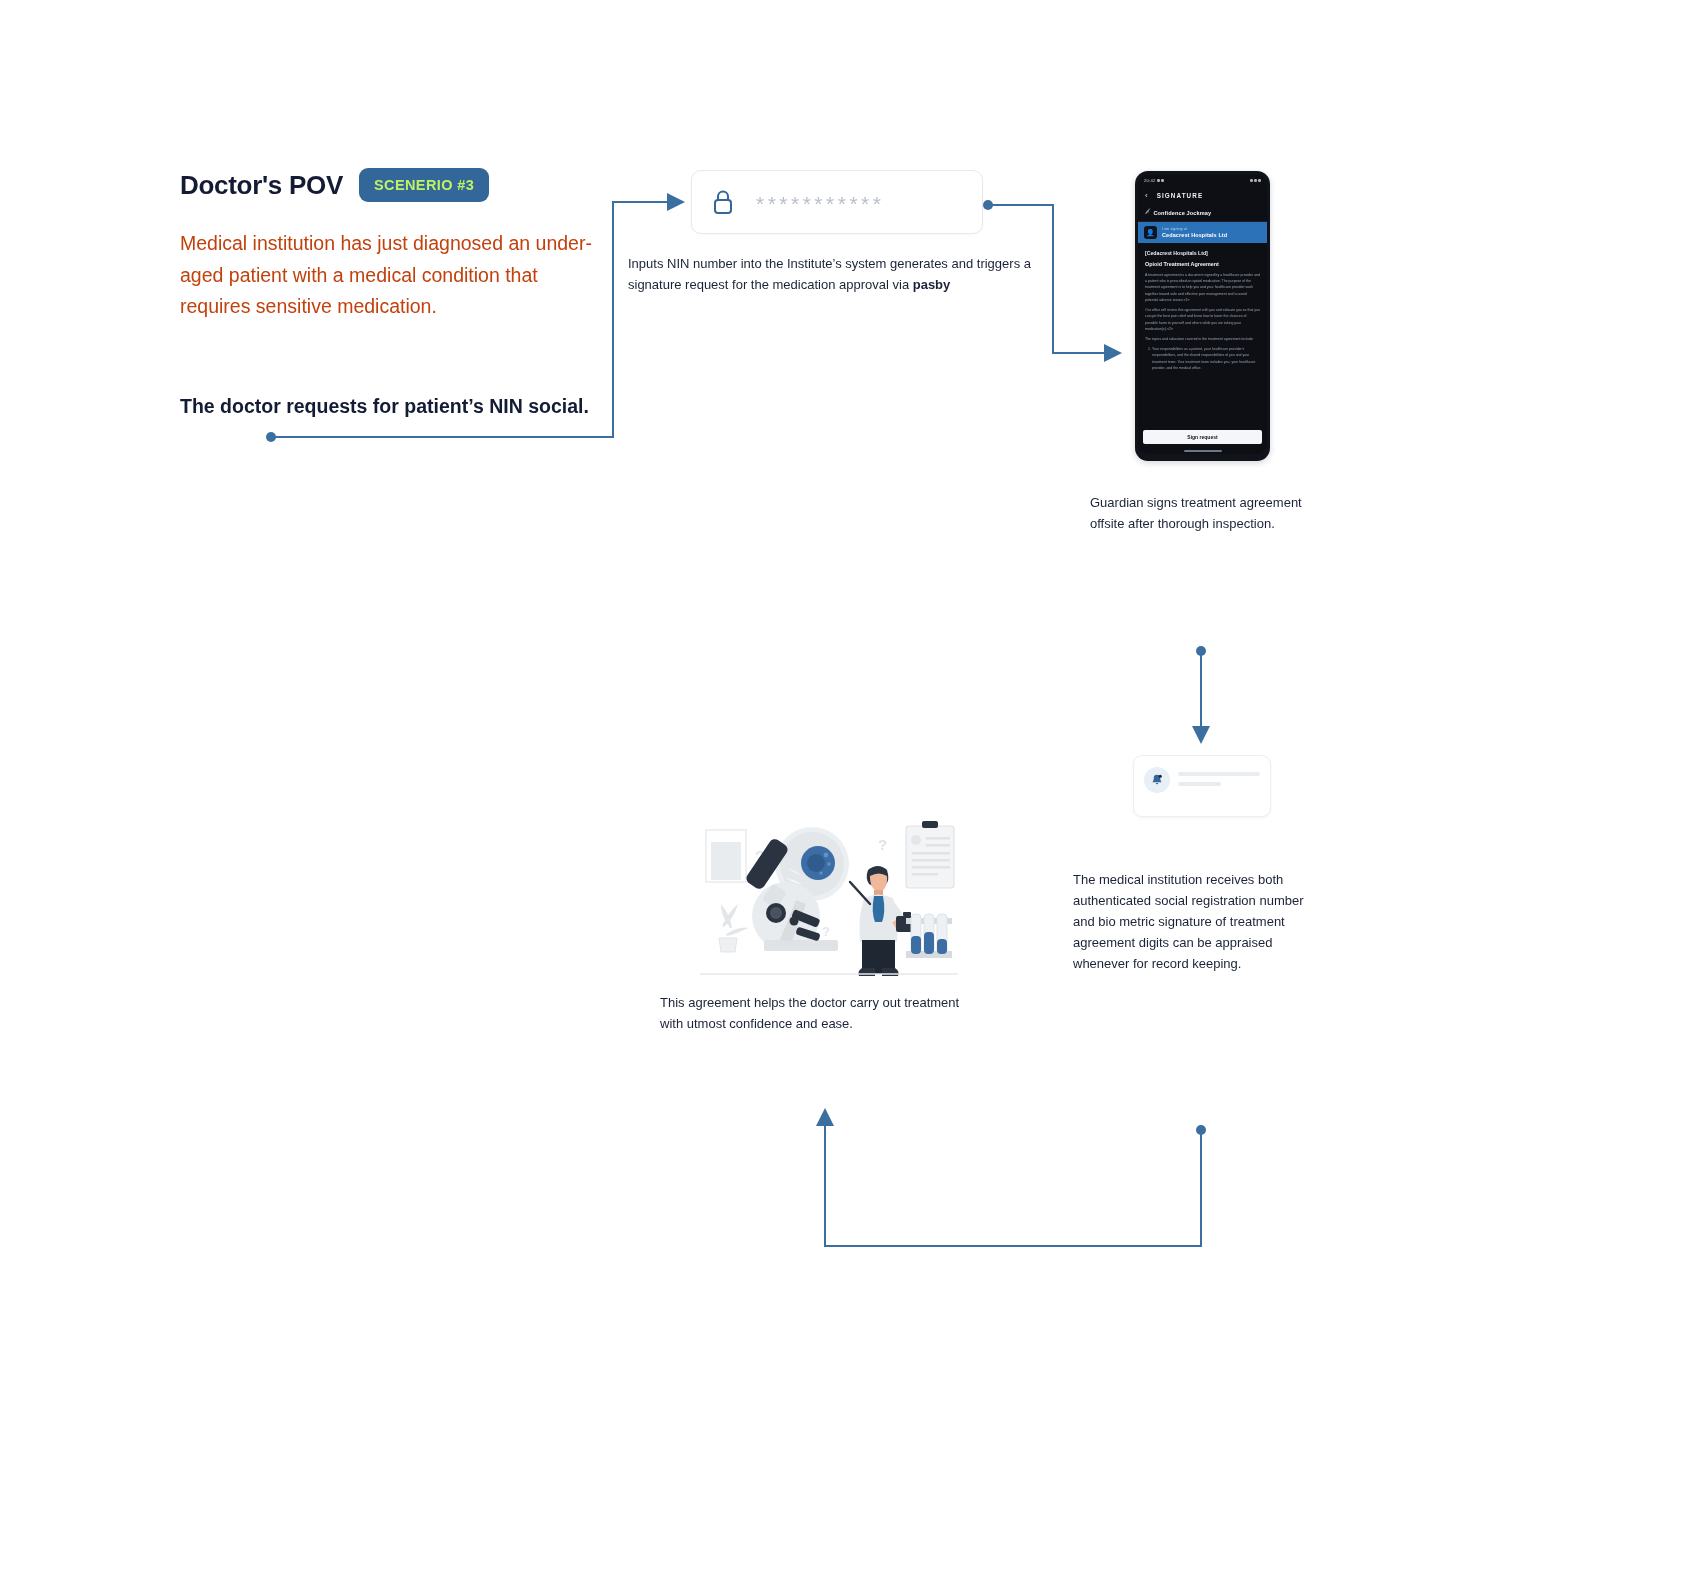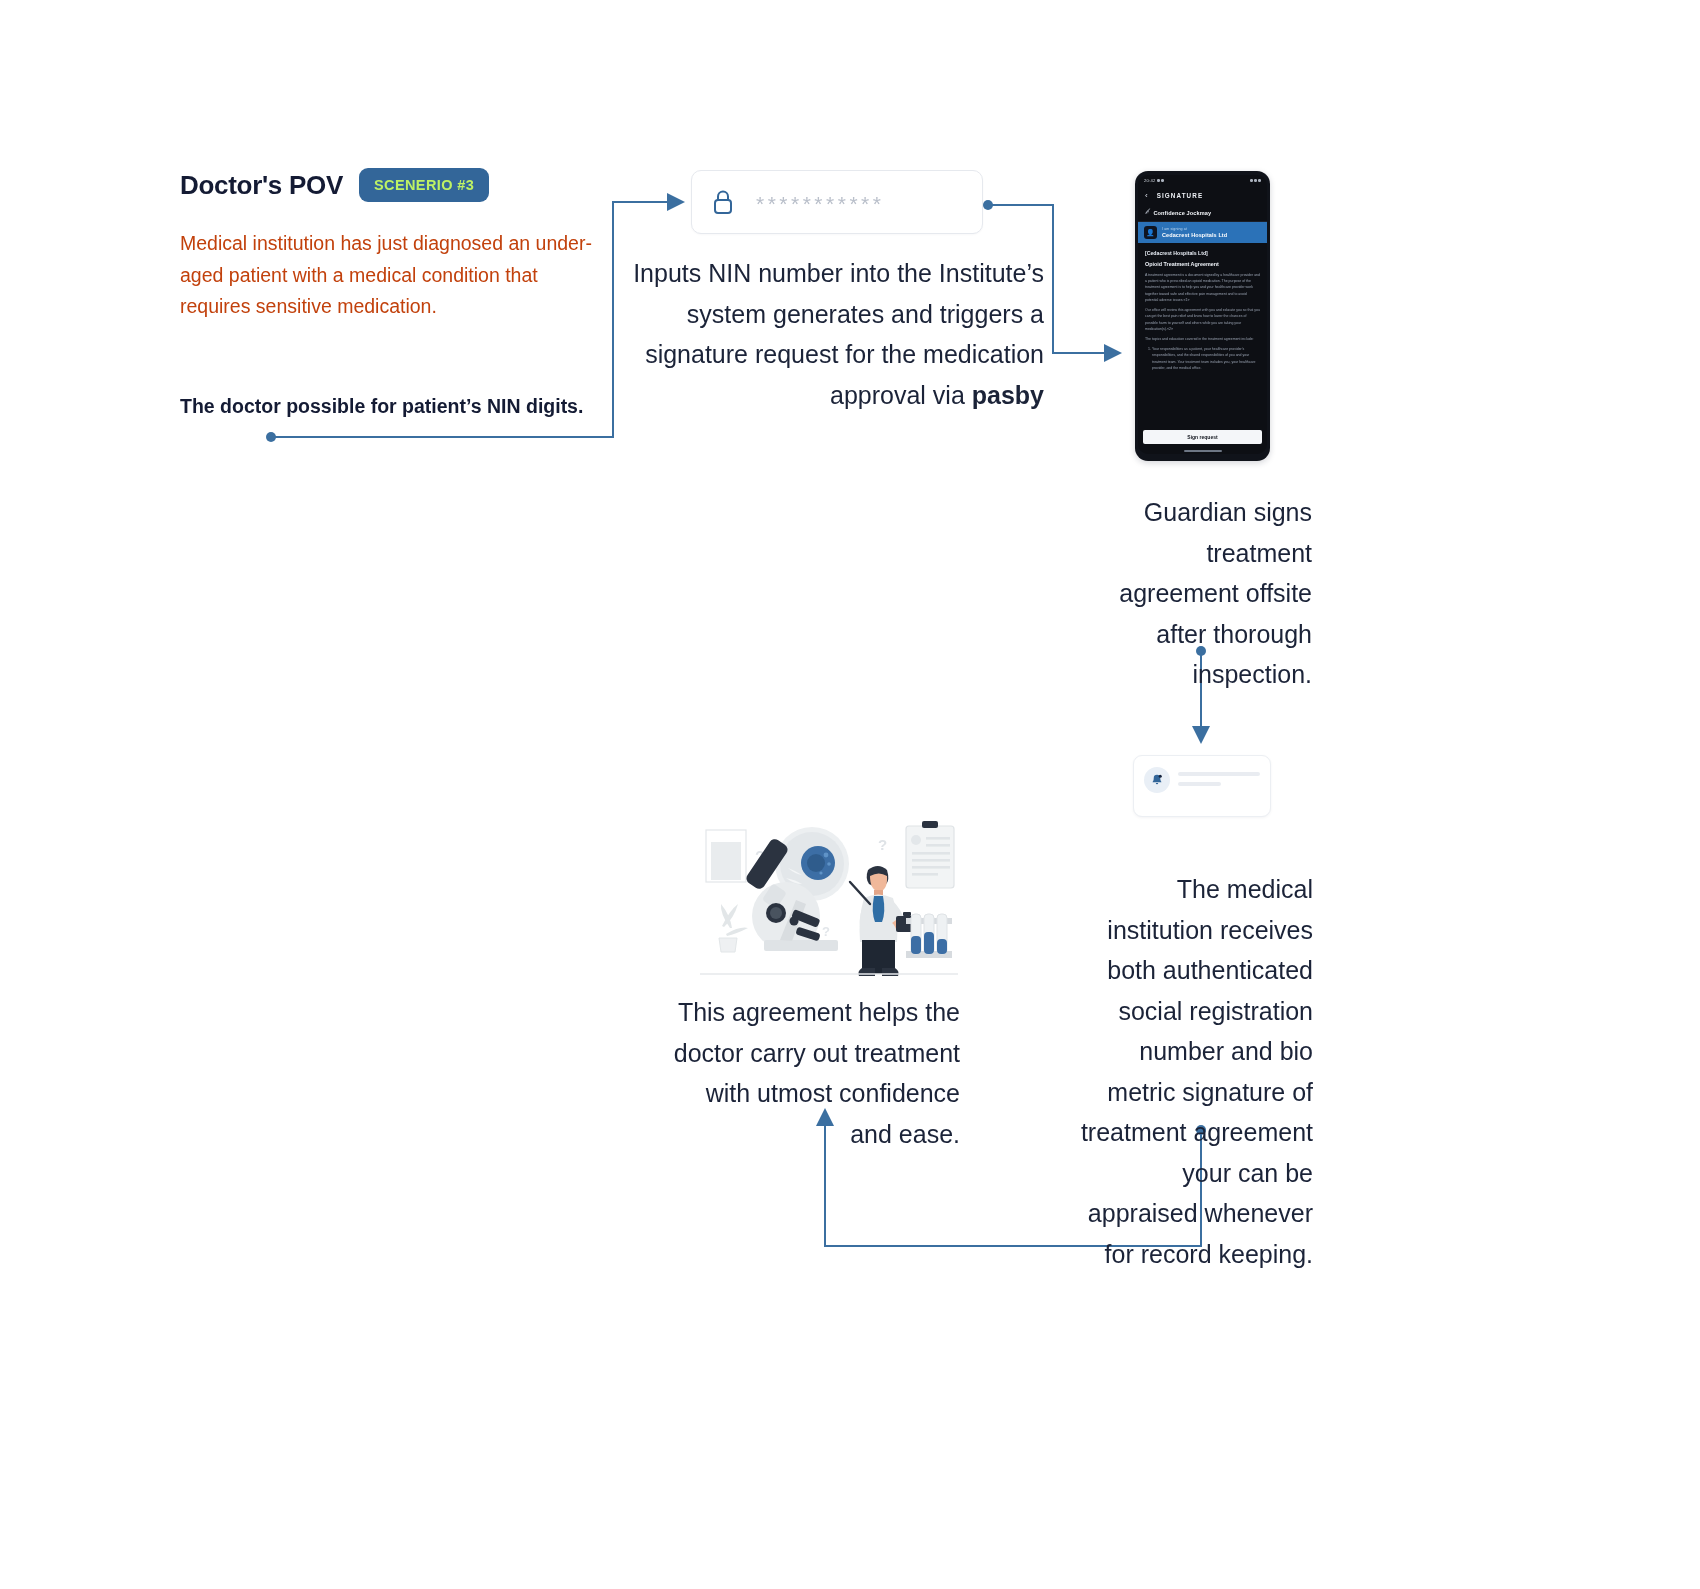--- a/index.html
+++ b/index.html
@@ -44,21 +44,21 @@
     display:flex; align-items:center; padding:0 20px; gap:22px;
     box-shadow:0 1px 2px rgba(20,27,52,0.03);
   }
   #lock-icon { width:22px; height:26px; flex:none; }
   #nin-masked-value {
     color:#b9bfca; font-size:21px; letter-spacing:3.5px; font-weight:500;
     line-height:1; padding-top:3px;
   }
 
   .caption {
-    position:absolute; text-align:right; font-size:25px; line-height:1.62;
+    position:absolute; text-align:left; font-size:13px; line-height:1.62;
     color:#1b2338;
   }
   #nin-caption { left:628px; top:253px; width:416px; }
   #nin-caption b { font-weight:bold; }
 
   
   #phone-mockup {
     position:absolute; left:1135px; top:171px; width:135px; height:290px;
     background:#10131a; border-radius:13px; padding:4px 3px 7px 3px;
     box-shadow:0 2px 6px rgba(20,27,52,0.18);
@@ -174,21 +174,21 @@
   </svg>
 
   <div id="header-block">
     <div class="title-row">
       <div id="page-title">Doctor's POV</div>
       <div id="scenario-badge">SCENERIO #3</div>
     </div>
     <p id="intro-paragraph">Medical institution has just diagnosed an under-aged patient with a medical condition that requires sensitive medication.</p>
   </div>
 
-  <div id="nin-request-line">The doctor possible for patient’s NIN digits.</div>
+  <div id="nin-request-line">The doctor requests for patient’s NIN social.</div>
 
   <div id="nin-input-card">
     <svg id="lock-icon" viewBox="0 0 22 26" xmlns="http://www.w3.org/2000/svg">
       <path d="M6 11 V7.5 A5 5 0 0 1 16 7.5 V11" fill="none" stroke="#336699" stroke-width="2" stroke-linecap="round"></path>
       <rect x="3" y="11" width="16" height="13" rx="3" fill="none" stroke="#336699" stroke-width="2"></rect>
     </svg>
     <div id="nin-masked-value">***********</div>
   </div>
 
   <div class="caption" id="nin-caption">
@@ -254,21 +254,21 @@
         <path d="M10 17.2a2 2 0 0 0 4 0z" fill="#336699"></path>
         <circle cx="17.6" cy="5.4" r="2.6" fill="#15233d"></circle>
       </svg>
     </span>
     <span id="notification-lines">
       <span class="skeleton-line w-full"></span>
       <span class="skeleton-line w-half"></span>
     </span>
   </div>
 
-  <div class="caption" id="institution-caption">The medical institution receives both authenticated social registration number and bio metric signature of treatment agreement your can be appraised whenever for record keeping.</div>
+  <div class="caption" id="institution-caption">The medical institution receives both authenticated social registration number and bio metric signature of treatment agreement digits can be appraised whenever for record keeping.</div>
 
   <svg id="lab-illustration" viewBox="0 0 258 172" xmlns="http://www.w3.org/2000/svg">
 
     <rect x="6" y="22" width="40" height="52" fill="none" stroke="#e3e6e9" stroke-width="1.2"></rect>
     <rect x="11" y="34" width="30" height="38" fill="#e9ecee"></rect>
 
     <text x="55" y="55" font-family="'Liberation Sans',sans-serif" font-size="16" fill="#dfe3e7" font-weight="bold">?</text>
     <text x="178" y="42" font-family="'Liberation Sans',sans-serif" font-size="15" fill="#dfe3e7" font-weight="bold">?</text>
     <text x="122" y="128" font-family="'Liberation Sans',sans-serif" font-size="13" fill="#e2e6ea" font-weight="bold">?</text>
 

